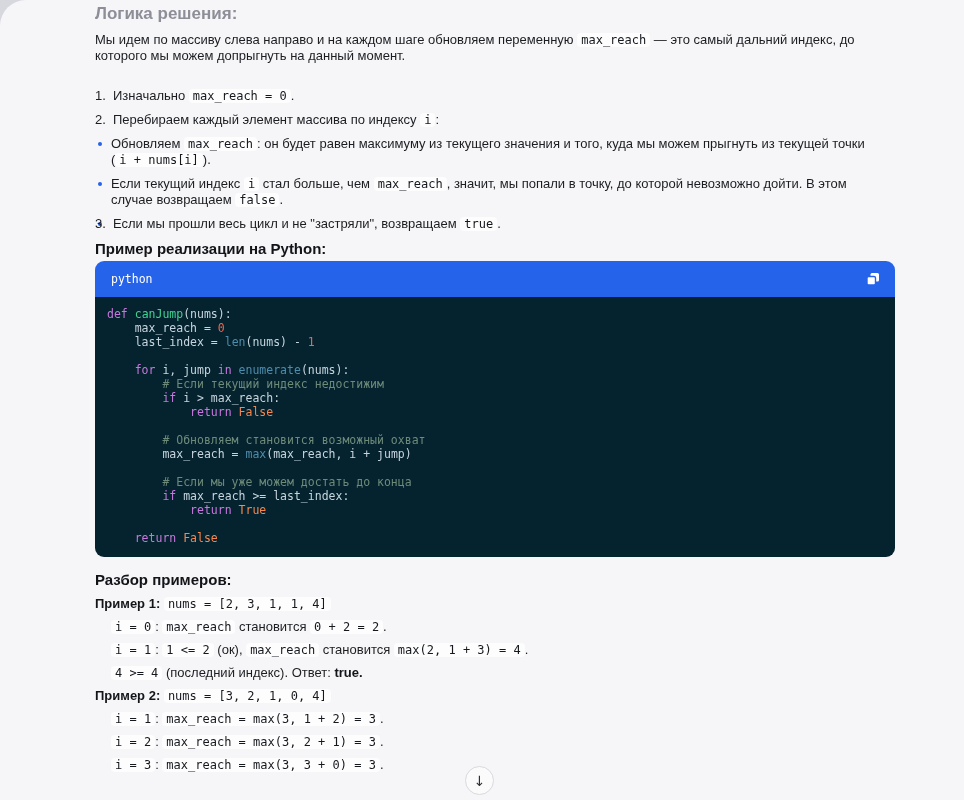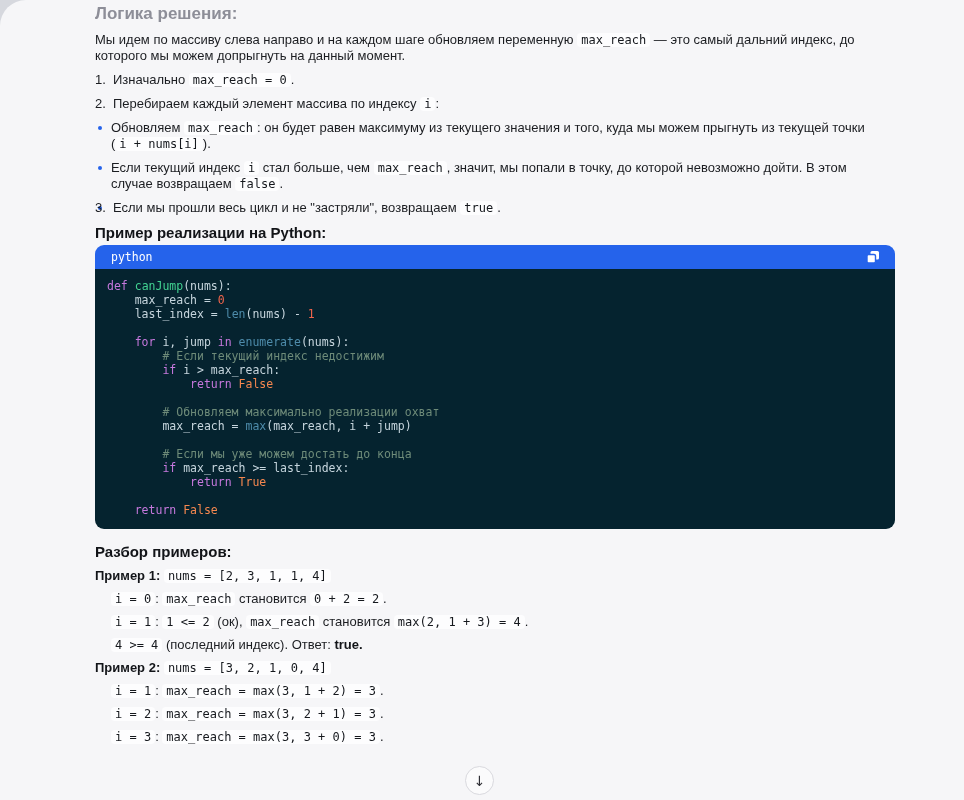--- a/index.html
+++ b/index.html
@@ -14,41 +14,41 @@
     position:absolute; inset:0;
     background:#f6f6f8;
     border-top-left-radius:26px;
     padding:4px 69px 0 95px;
   }
   h1.section-gray {
     font-size:17px; font-weight:600; color:#8d8e98;
     line-height:20px; margin-bottom:8px;
   }
   .rich { font-size:13px; line-height:16px; color:#1b1d21; }
-  .intro { margin-bottom:8px; max-width:795px; }
+  .intro { margin-bottom:24px; max-width:795px; }
   .li { position:relative; margin-bottom:8px; max-width:795px; }
   .li.numbered { padding-left:18px; }
   .li.bulleted { padding-left:16px; }
   .li .marker { position:absolute; left:0; top:0; }
   .li .dot {
     position:absolute; left:3px; top:6px;
     width:4px; height:4px; border-radius:50%; background:#2563eb;
   }
   .chip {
     font-family:"DejaVu Sans Mono", monospace;
     font-size:12px; color:#15181d;
     background:#fdfdfe; border-radius:4px;
     padding:0 4px; white-space:nowrap;
   }
   strong { font-weight:bold; color:#121418; }
   h2.sub { font-size:15px; font-weight:bold; color:#121418; line-height:18px; margin:6px 0 0; }
   
   .codeblock { width:800px; margin:3px 0 0; border-radius:9px; overflow:hidden; }
   .code-header {
-    height:24px; background:#2563eb; color:#ffffff;
+    height:36px; background:#2563eb; color:#ffffff;
     display:flex; align-items:center; justify-content:space-between;
     padding:0 13px 0 16px;
   }
   .code-lang { font-family:"DejaVu Sans Mono", monospace; font-size:11.5px; }
   .copy-btn {
     background:none; border:none; cursor:pointer;
     width:18px; height:18px; display:flex; align-items:center; justify-content:center;
   }
   .code-body {
     background:#05232f;
@@ -129,21 +129,21 @@
     <div class="code-body">
       <pre class="code"><span class="tk-kw">def </span><span class="tk-fn">canJump</span><span class="tk-pl">(nums):</span>
 <span class="tk-pl">    max_reach = </span><span class="tk-num">0</span>
 <span class="tk-pl">    last_index = </span><span class="tk-bi">len</span><span class="tk-pl">(nums) - </span><span class="tk-num">1</span>
 
 <span class="tk-kw">    for</span><span class="tk-pl"> i, jump </span><span class="tk-kw">in</span><span class="tk-pl"> </span><span class="tk-bi">enumerate</span><span class="tk-pl">(nums):</span>
 <span class="tk-com">        # Если текущий индекс недостижим</span>
 <span class="tk-kw">        if</span><span class="tk-pl"> i &gt; max_reach:</span>
 <span class="tk-kw">            return </span><span class="tk-bool">False</span>
 
-<span class="tk-com">        # Обновляем максимально реализации охват</span>
+<span class="tk-com">        # Обновляем становится возможный охват</span>
 <span class="tk-pl">        max_reach = </span><span class="tk-bi">max</span><span class="tk-pl">(max_reach, i + jump)</span>
 
 <span class="tk-com">        # Если мы уже можем достать до конца</span>
 <span class="tk-kw">        if</span><span class="tk-pl"> max_reach &gt;= last_index:</span>
 <span class="tk-kw">            return </span><span class="tk-bool">True</span>
 
 <span class="tk-kw">    return </span><span class="tk-bool">False</span></pre>
     </div>
   </div>
 

